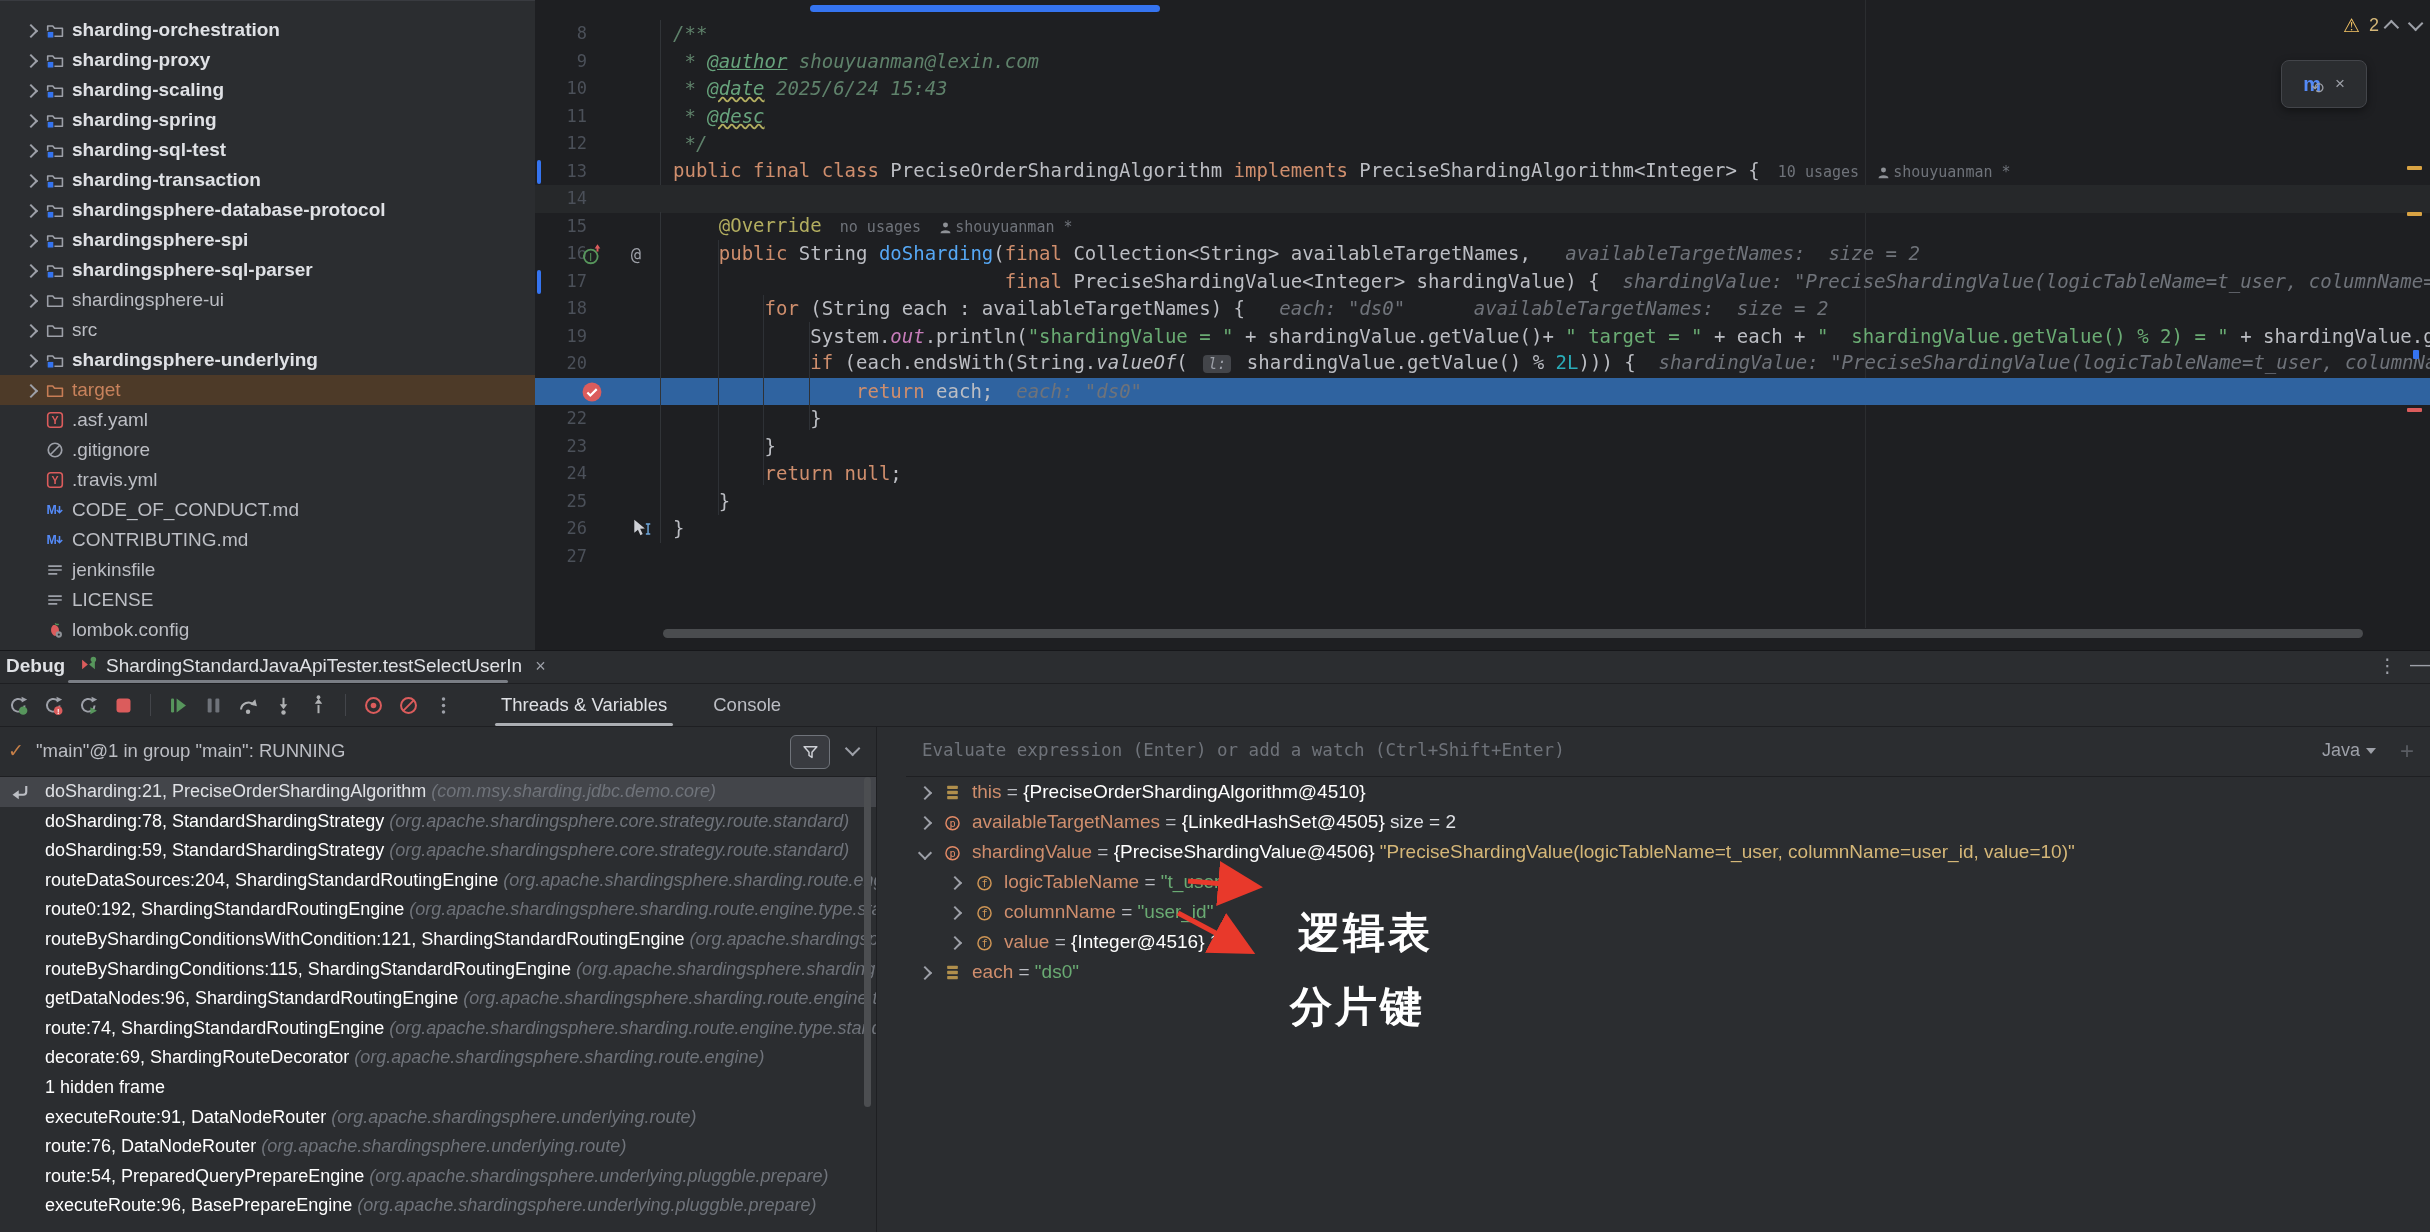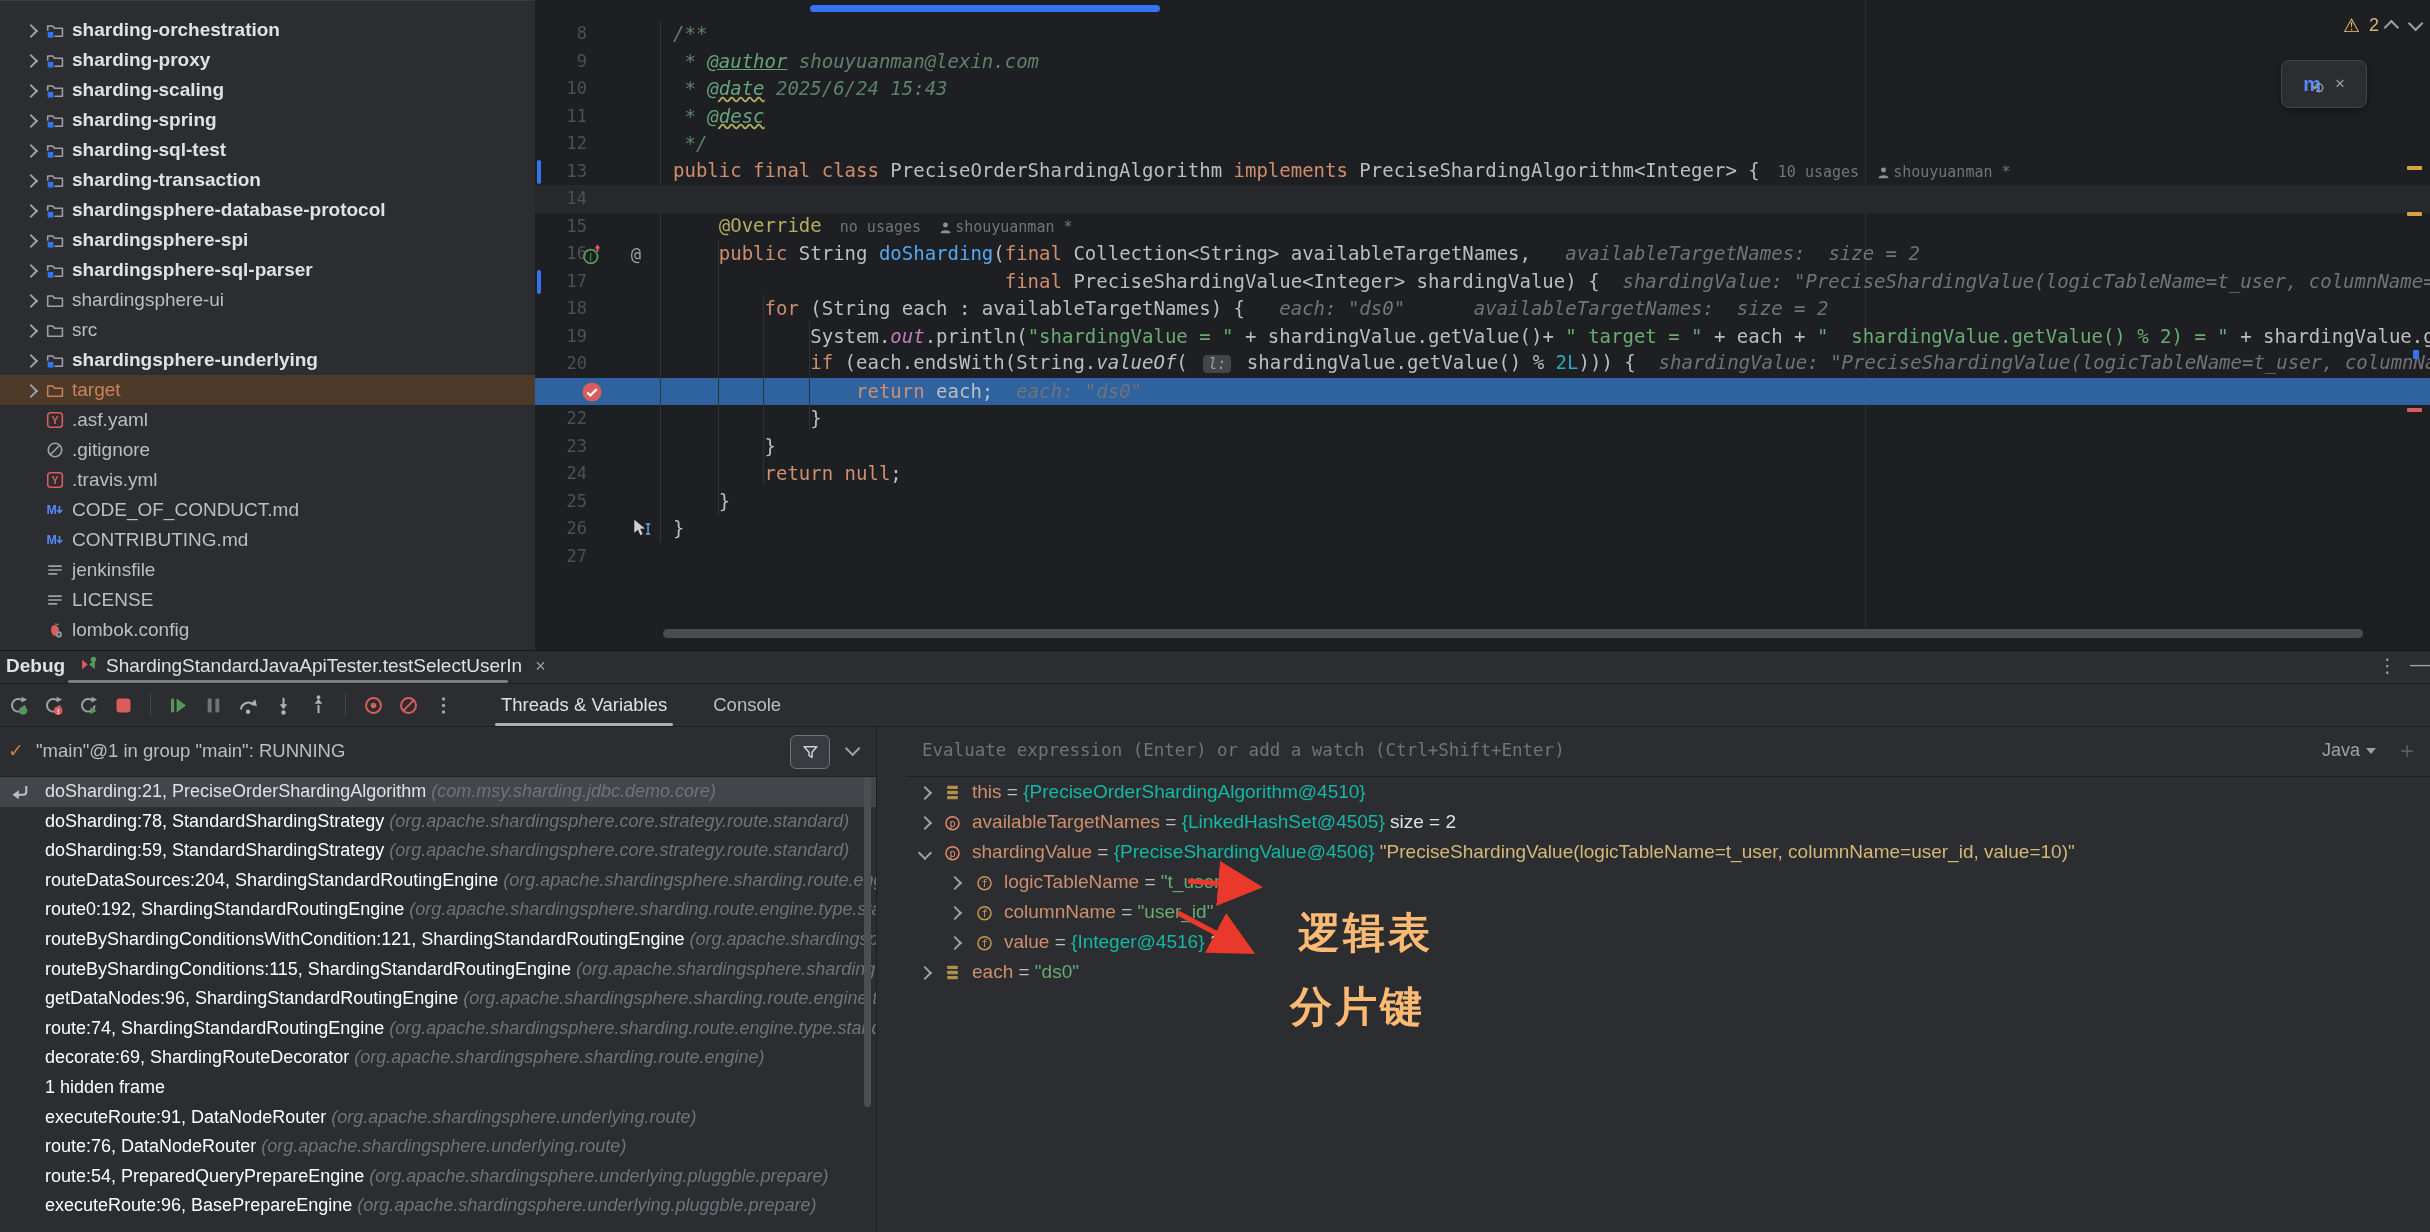--- a/index.html
+++ b/index.html
@@ -117,23 +117,23 @@
                       border-top:6px solid #9DA0A8;}
   #plus-watch{color:#5A5D63;font-size:24px;line-height:20px;}
   #vars{position:relative;}
   .var-row{position:relative;height:30px;line-height:30px;white-space:nowrap;font-size:19px;overflow:hidden;}
   .var-chev{position:absolute;top:11px;width:8px;height:8px;border-right:2px solid #9DA0A8;border-bottom:2px solid #9DA0A8;}
   .var-chev.right{transform:rotate(-45deg);}
   .var-chev.down{transform:rotate(45deg);}
   .var-icon{position:absolute;top:7px;width:17px;height:17px;}
   .var-icon svg{width:17px;height:17px;display:block;}
   .var-text{position:absolute;}
-  .vn{color:#CF8E6D;}  .veq{color:#BCBEC4;}  .vref{color:#14b8a6;}  .vstr{color:#6AAB73;}
+  .vn{color:#CF8E6D;}  .veq{color:#BCBEC4;}  .vref{color:#ffffff;}  .vstr{color:#6AAB73;}
   .vgold{color:#D5B778;}  .vplain{color:#DFE1E5;}
-  .annot{position:absolute;font-size:42px;font-weight:bold;color:#fdba74;
+  .annot{position:absolute;font-size:42px;font-weight:bold;color:#ffffff;
          font-family:"Liberation Sans","DejaVu Sans",sans-serif;letter-spacing:3px;}
   #arrows{position:absolute;left:0;top:0;width:2430px;height:582px;pointer-events:none;}
 </style>
 </head>
 <body>
 
 <div id="root">
 
   <aside id="tree">
     <div id="tree-inner">

